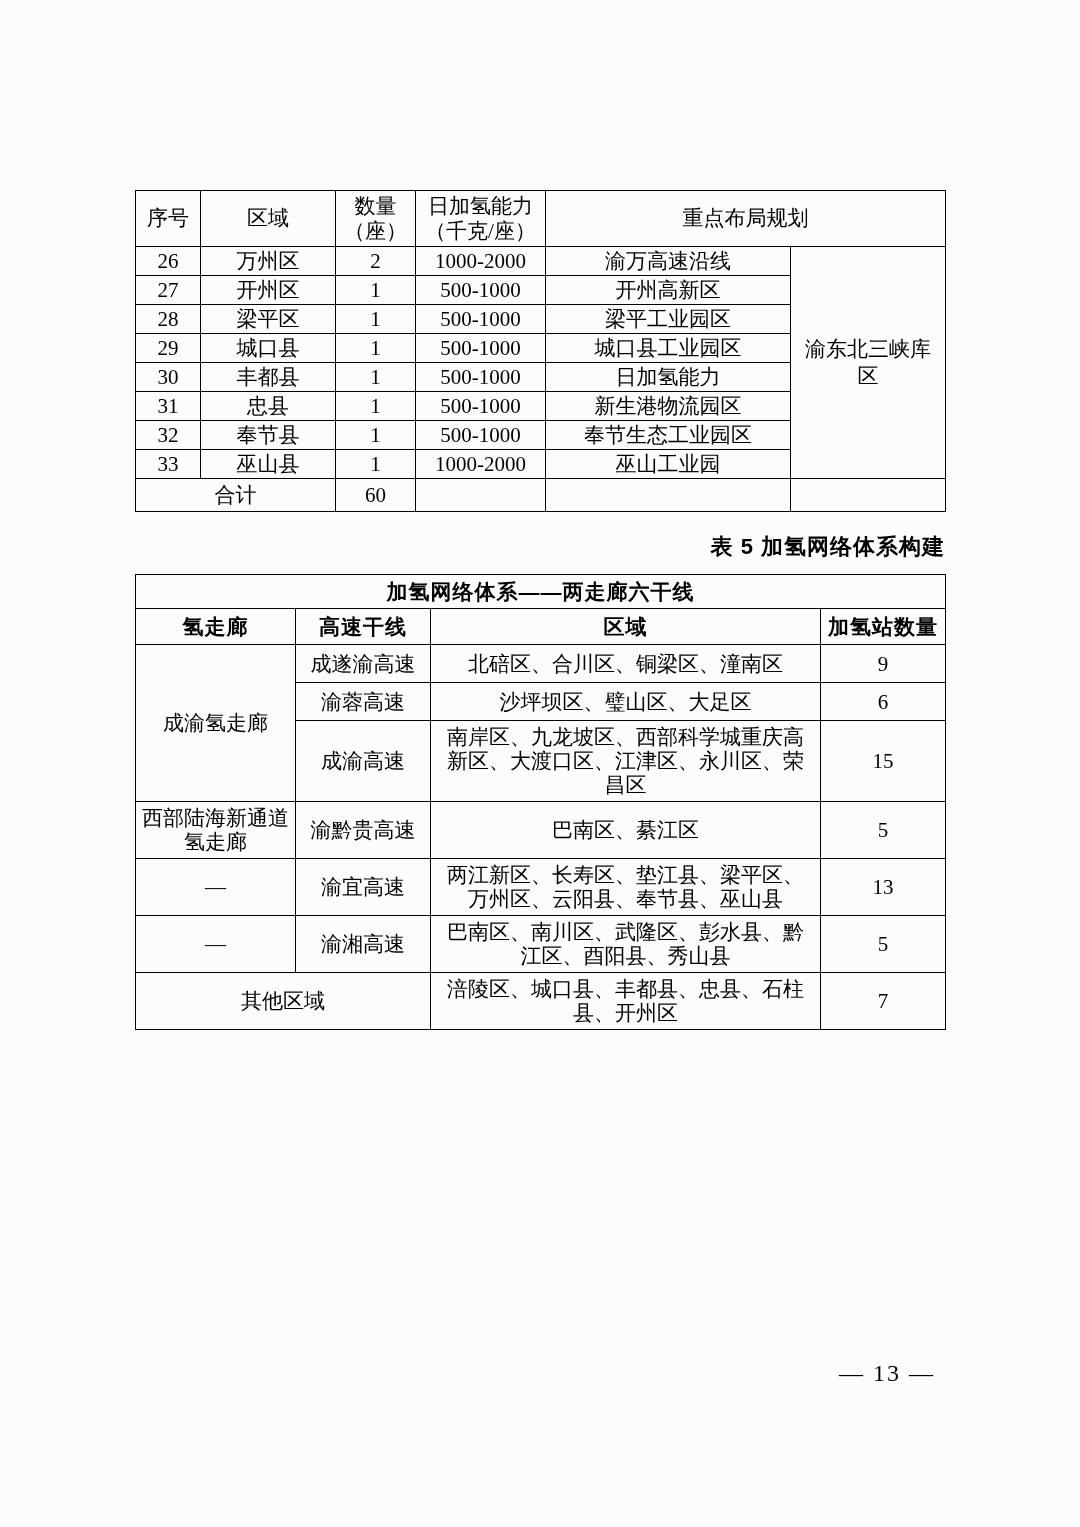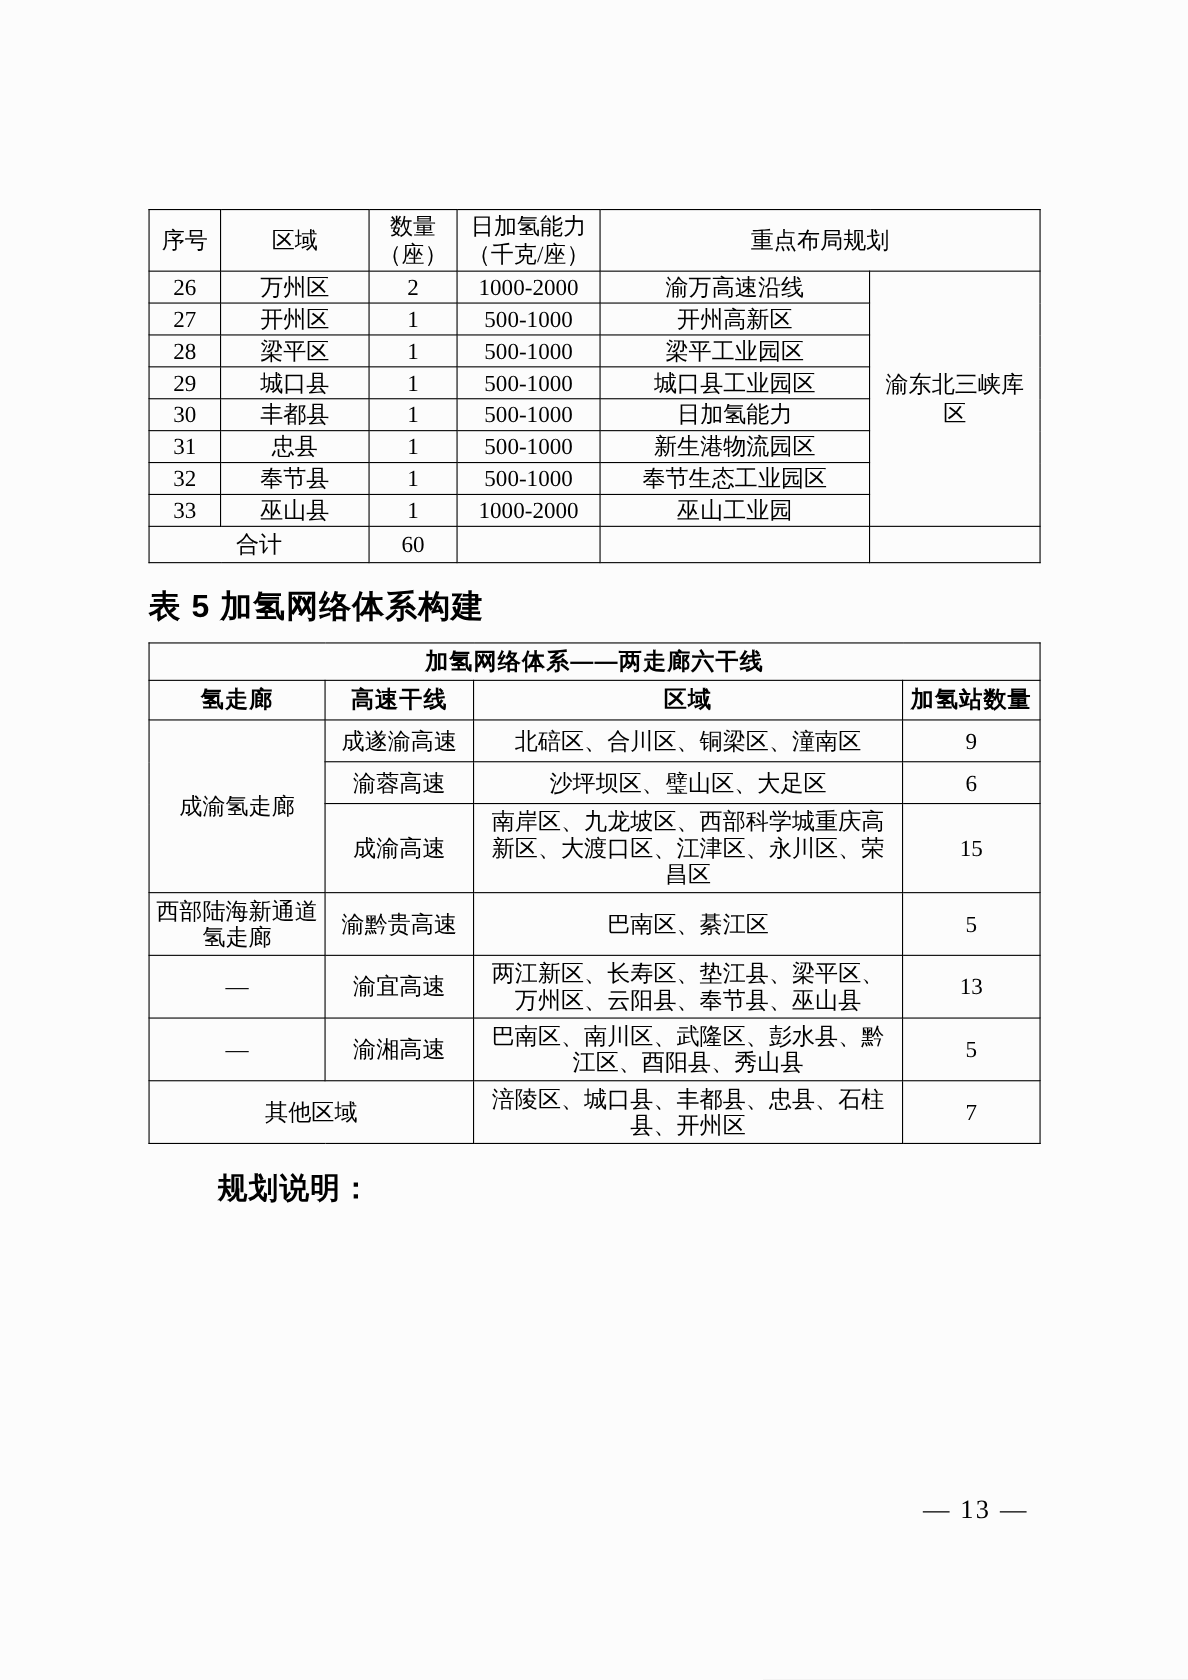--- a/index.html
+++ b/index.html
@@ -15,22 +15,22 @@
     font-weight: normal; word-break: break-all;
   }
   
   .t1 { font-size: 21px; }
   .t1 th { height: 56px; line-height: 25px; padding: 2px; }
   .t1 td { height: 17px; line-height: 24px; padding: 2px 4px; }
   .t1 .area-cell { line-height: 27px; padding: 16px 8px; }
   .t1 .total td { height: 33px; }
   
   .caption {
-    width: 810px; text-align: left; font-family: "Liberation Sans", sans-serif;
-    font-weight: bold; font-size: 29px; margin: 20px 0 12px; letter-spacing: 1px;
+    width: 810px; text-align: right; font-family: "Liberation Sans", sans-serif;
+    font-weight: bold; font-size: 22px; margin: 20px 0 12px; letter-spacing: 1px;
   }
   
   .t5 { font-size: 21px; }
   .t5 td { height: 38px; line-height: 24px; padding: 4px 6px; }
   .t5 .title td { font-family: "Liberation Sans", sans-serif; font-weight: bold; height: 34px; letter-spacing: 1px; }
   .t5 .head td { font-family: "Liberation Sans", sans-serif; font-weight: bold; height: 36px; letter-spacing: 1px; }
   
   .notes-heading {
     font-family: "Liberation Sans", sans-serif; font-weight: bold;
     font-size: 27px; margin: 22px 0 8px; padding-left: 63px; letter-spacing: 1px;
@@ -193,17 +193,16 @@
       <td>5</td>
     </tr>
     <tr>
       <td colspan="2">其他区域</td>
       <td>涪陵区、城口县、丰都县、忠县、石柱县、开州区</td>
       <td>7</td>
     </tr>
   </tbody>
     </table>
 
-  <div class="notes-heading">规划说明：</div>
 
   <div class="pagenum">— 13 —</div>
 
 </div>
 
 </body></html>

